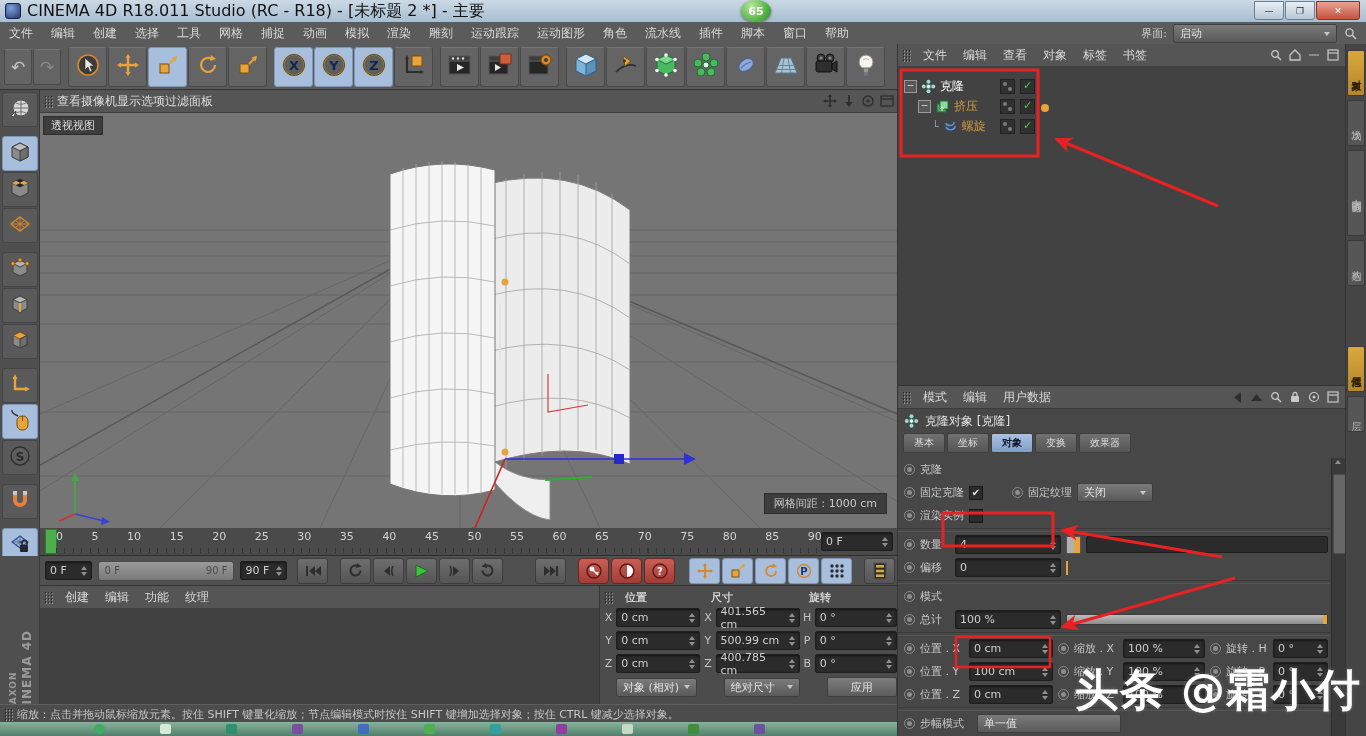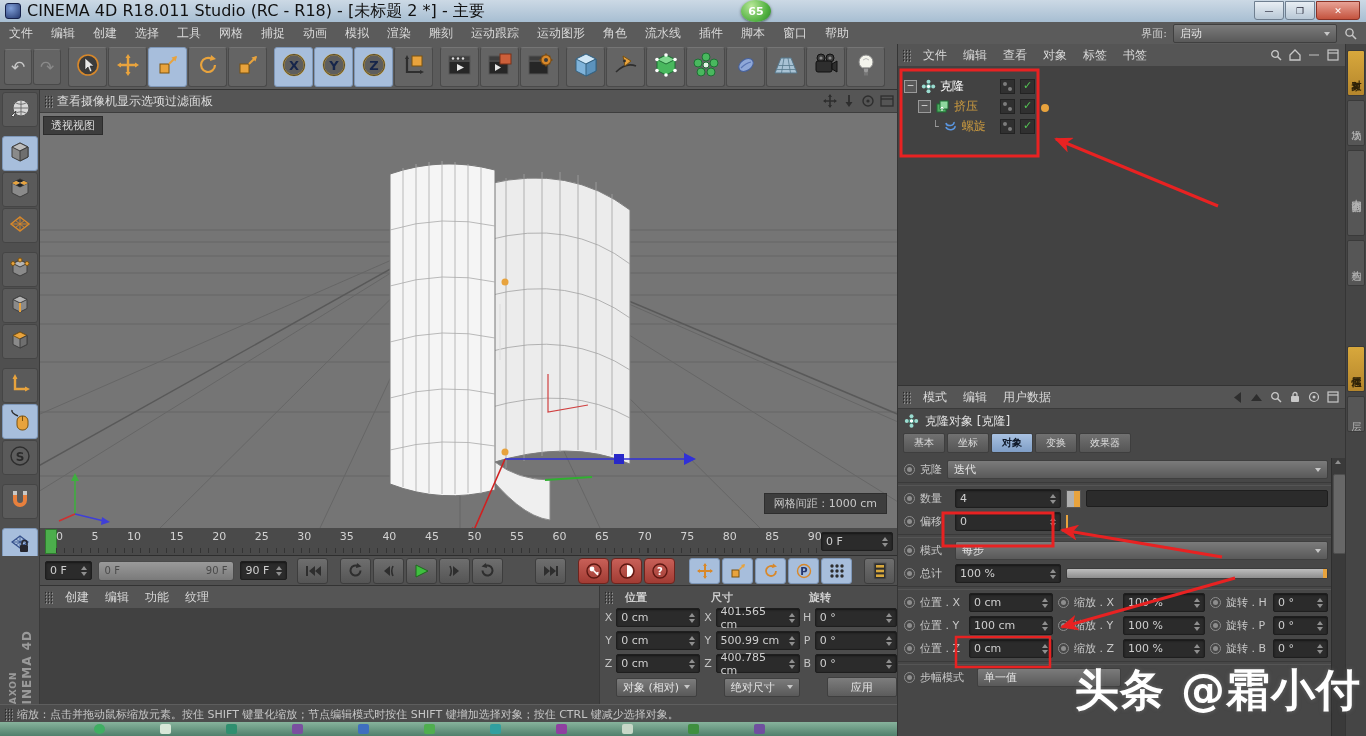--- a/index.html
+++ b/index.html
@@ -1079,24 +1079,36 @@
       <span class="tab">坐标</span>
       <span class="tab active">对象</span>
       <span class="tab">变换</span>
       <span class="tab">效果器</span>
     </div>
 
     <div style="position:absolute;left:0;top:72px;right:14px;bottom:0;">
       <div class="arow">
         <span class="adot"></span>
         <span class="albl">克隆</span>
-        <span class="dd" style="flex:1;margin-right:4px">
-            <span>迭代</span>
+      </div>
+      <div class="arow">
+        <span class="adot"></span>
+        <span class="albl">固定克隆</span>
+        <span class="chk">✔</span>
+        <span class="adot" style="margin-left:24px"></span>
+        <span class="albl">固定纹理</span>
+        <span class="dd" style="width:62px">
+            <span>关闭</span>
             <span class="tri-d"></span>
           </span>
+      </div>
+      <div class="arow">
+        <span class="adot"></span>
+        <span class="albl">渲染实例</span>
+        <span class="chk"></span>
       </div>
       <div class="asep"></div>
       <div class="arow">
         <span class="adot"></span>
         <span class="albl" style="width:30px">数量</span>
         <span class="fld" style="width:96px">
             <span>4</span>
             <span class="spin">
               <span class="tri-u"></span>
               <span class="tri-d"></span>
@@ -1114,24 +1126,20 @@
               <span class="tri-u"></span>
               <span class="tri-d"></span>
             </span>
           </span>
         <span style="width:2px;height:14px;background:#e8a33d;flex:none"></span>
       </div>
       <div class="asep"></div>
       <div class="arow">
         <span class="adot"></span>
         <span class="albl" style="width:30px">模式</span>
-        <span class="dd" style="flex:1;margin-right:4px">
-            <span>每步</span>
-            <span class="tri-d"></span>
-          </span>
       </div>
       <div class="arow">
         <span class="adot"></span>
         <span class="albl" style="width:30px">总计</span>
         <span class="fld" style="width:96px">
             <span>100 %</span>
             <span class="spin">
               <span class="tri-u"></span>
               <span class="tri-d"></span>
             </span>

